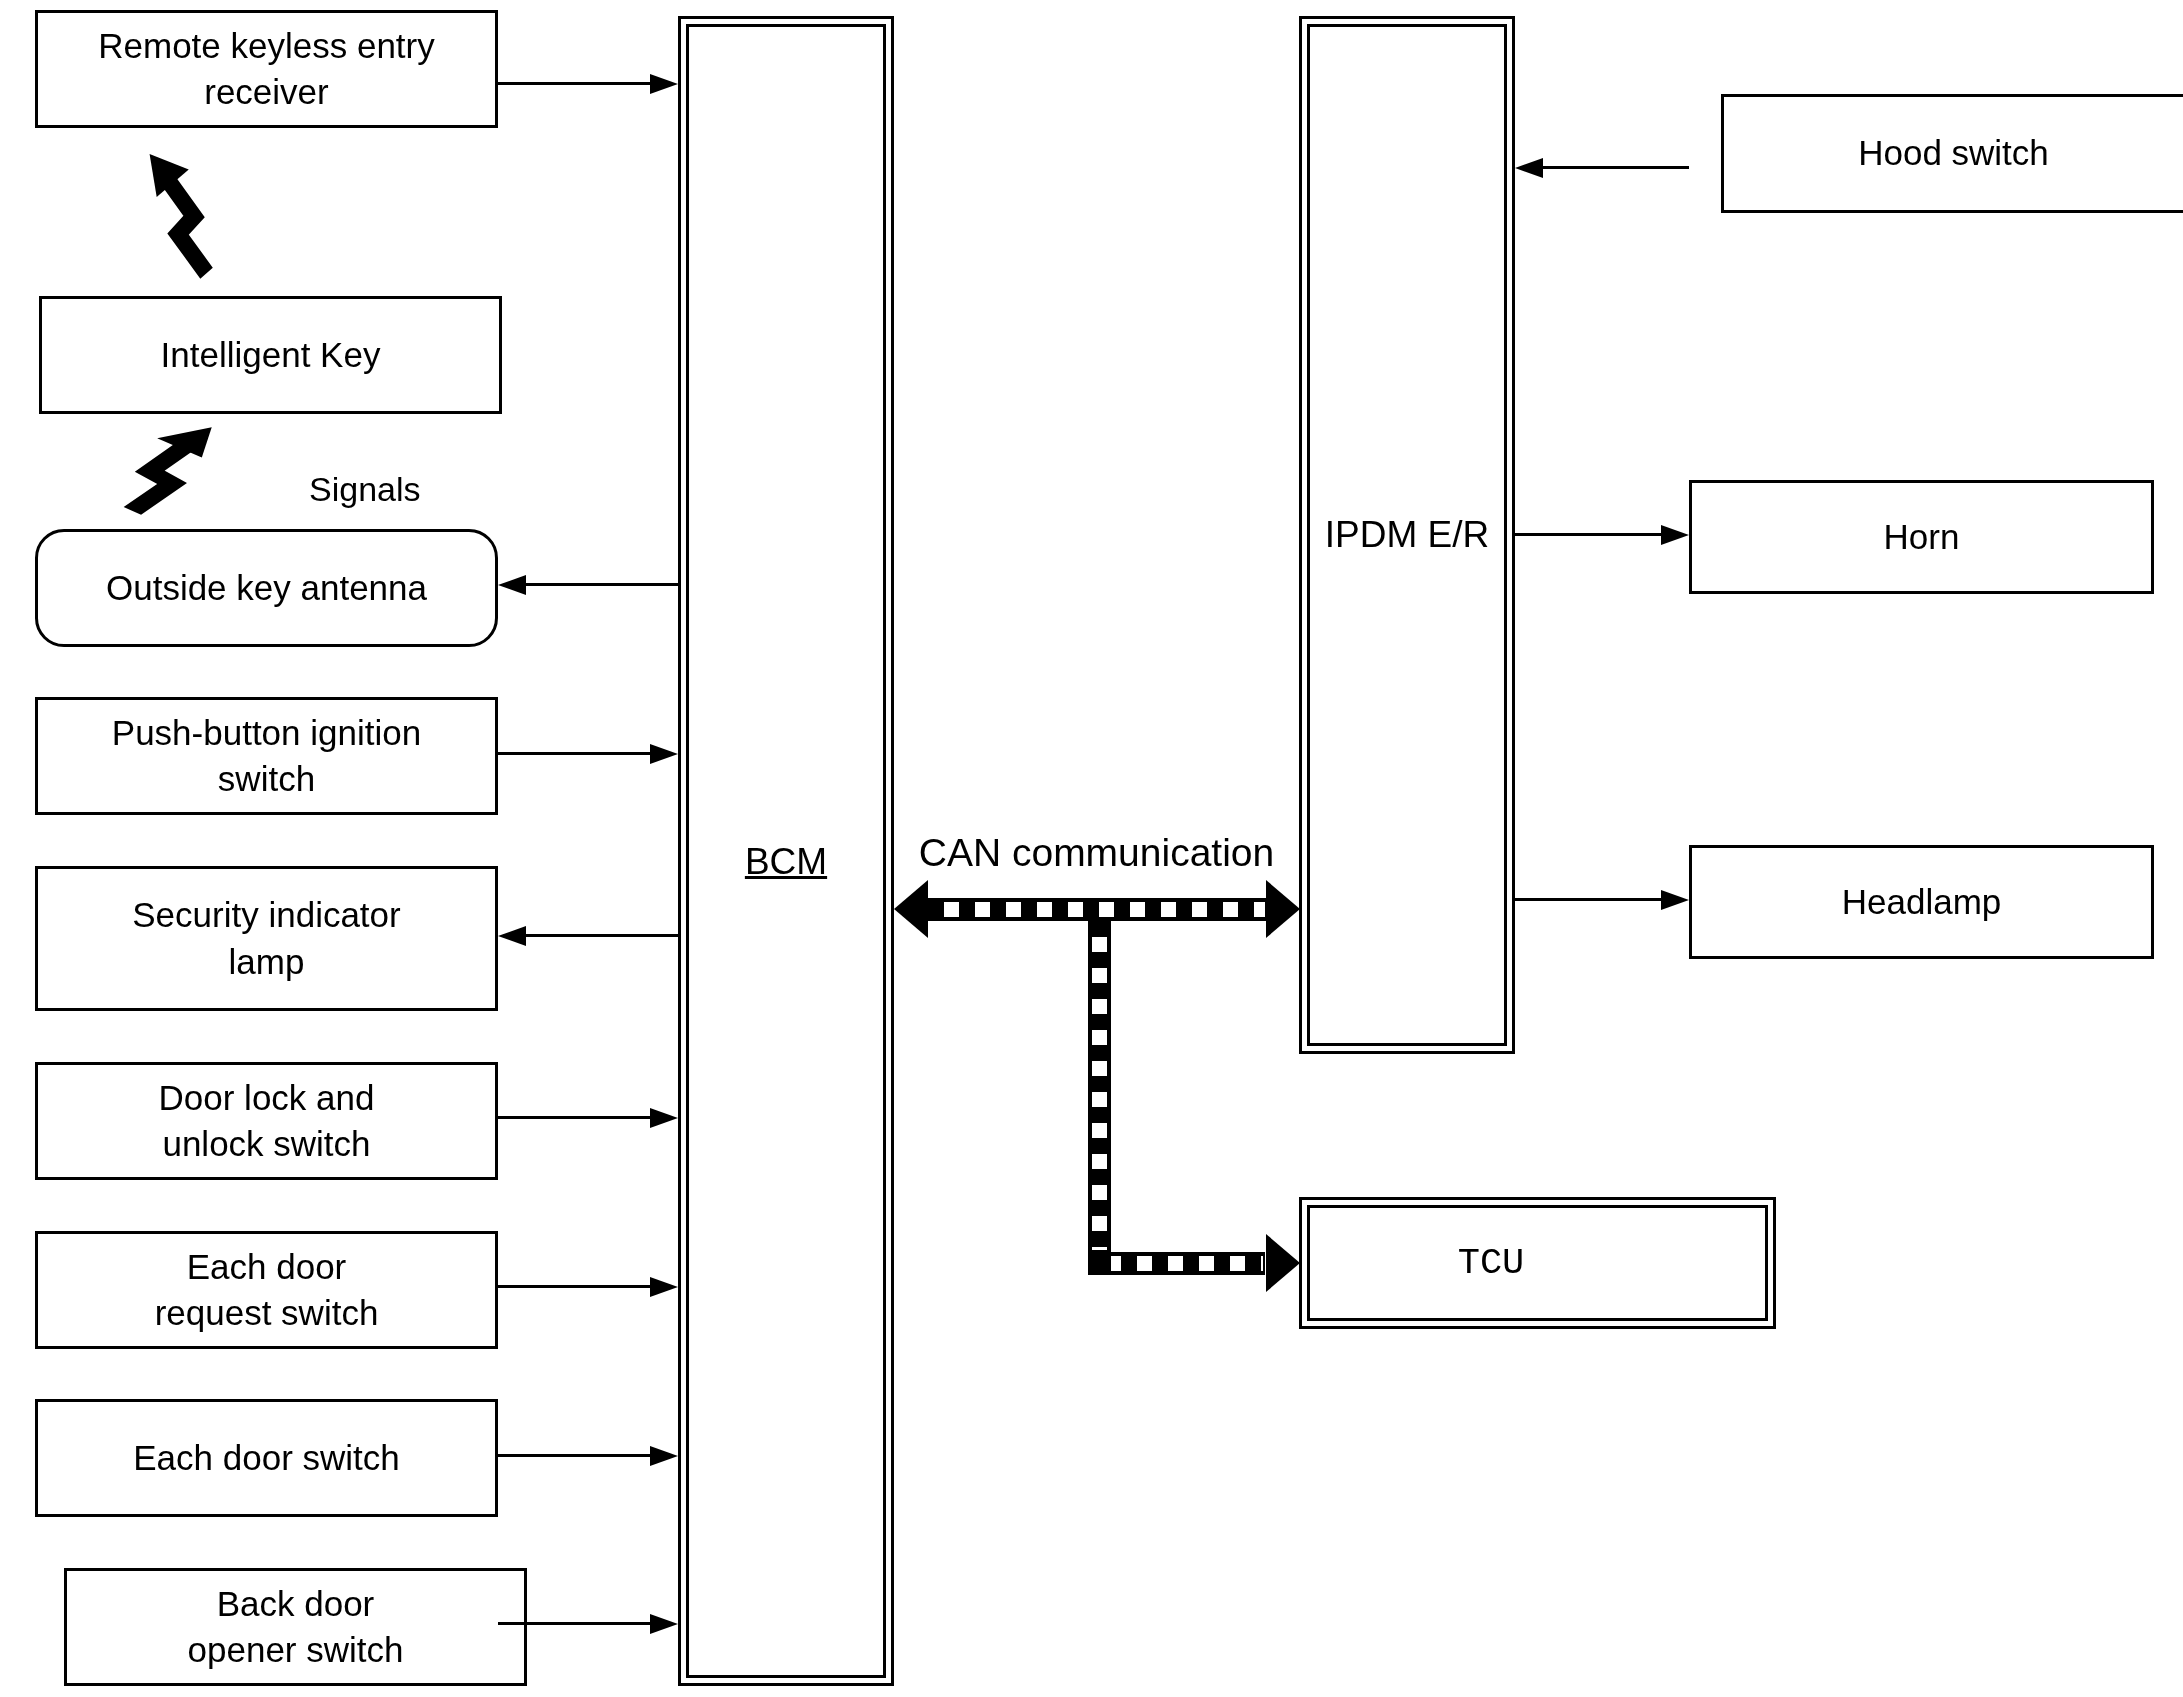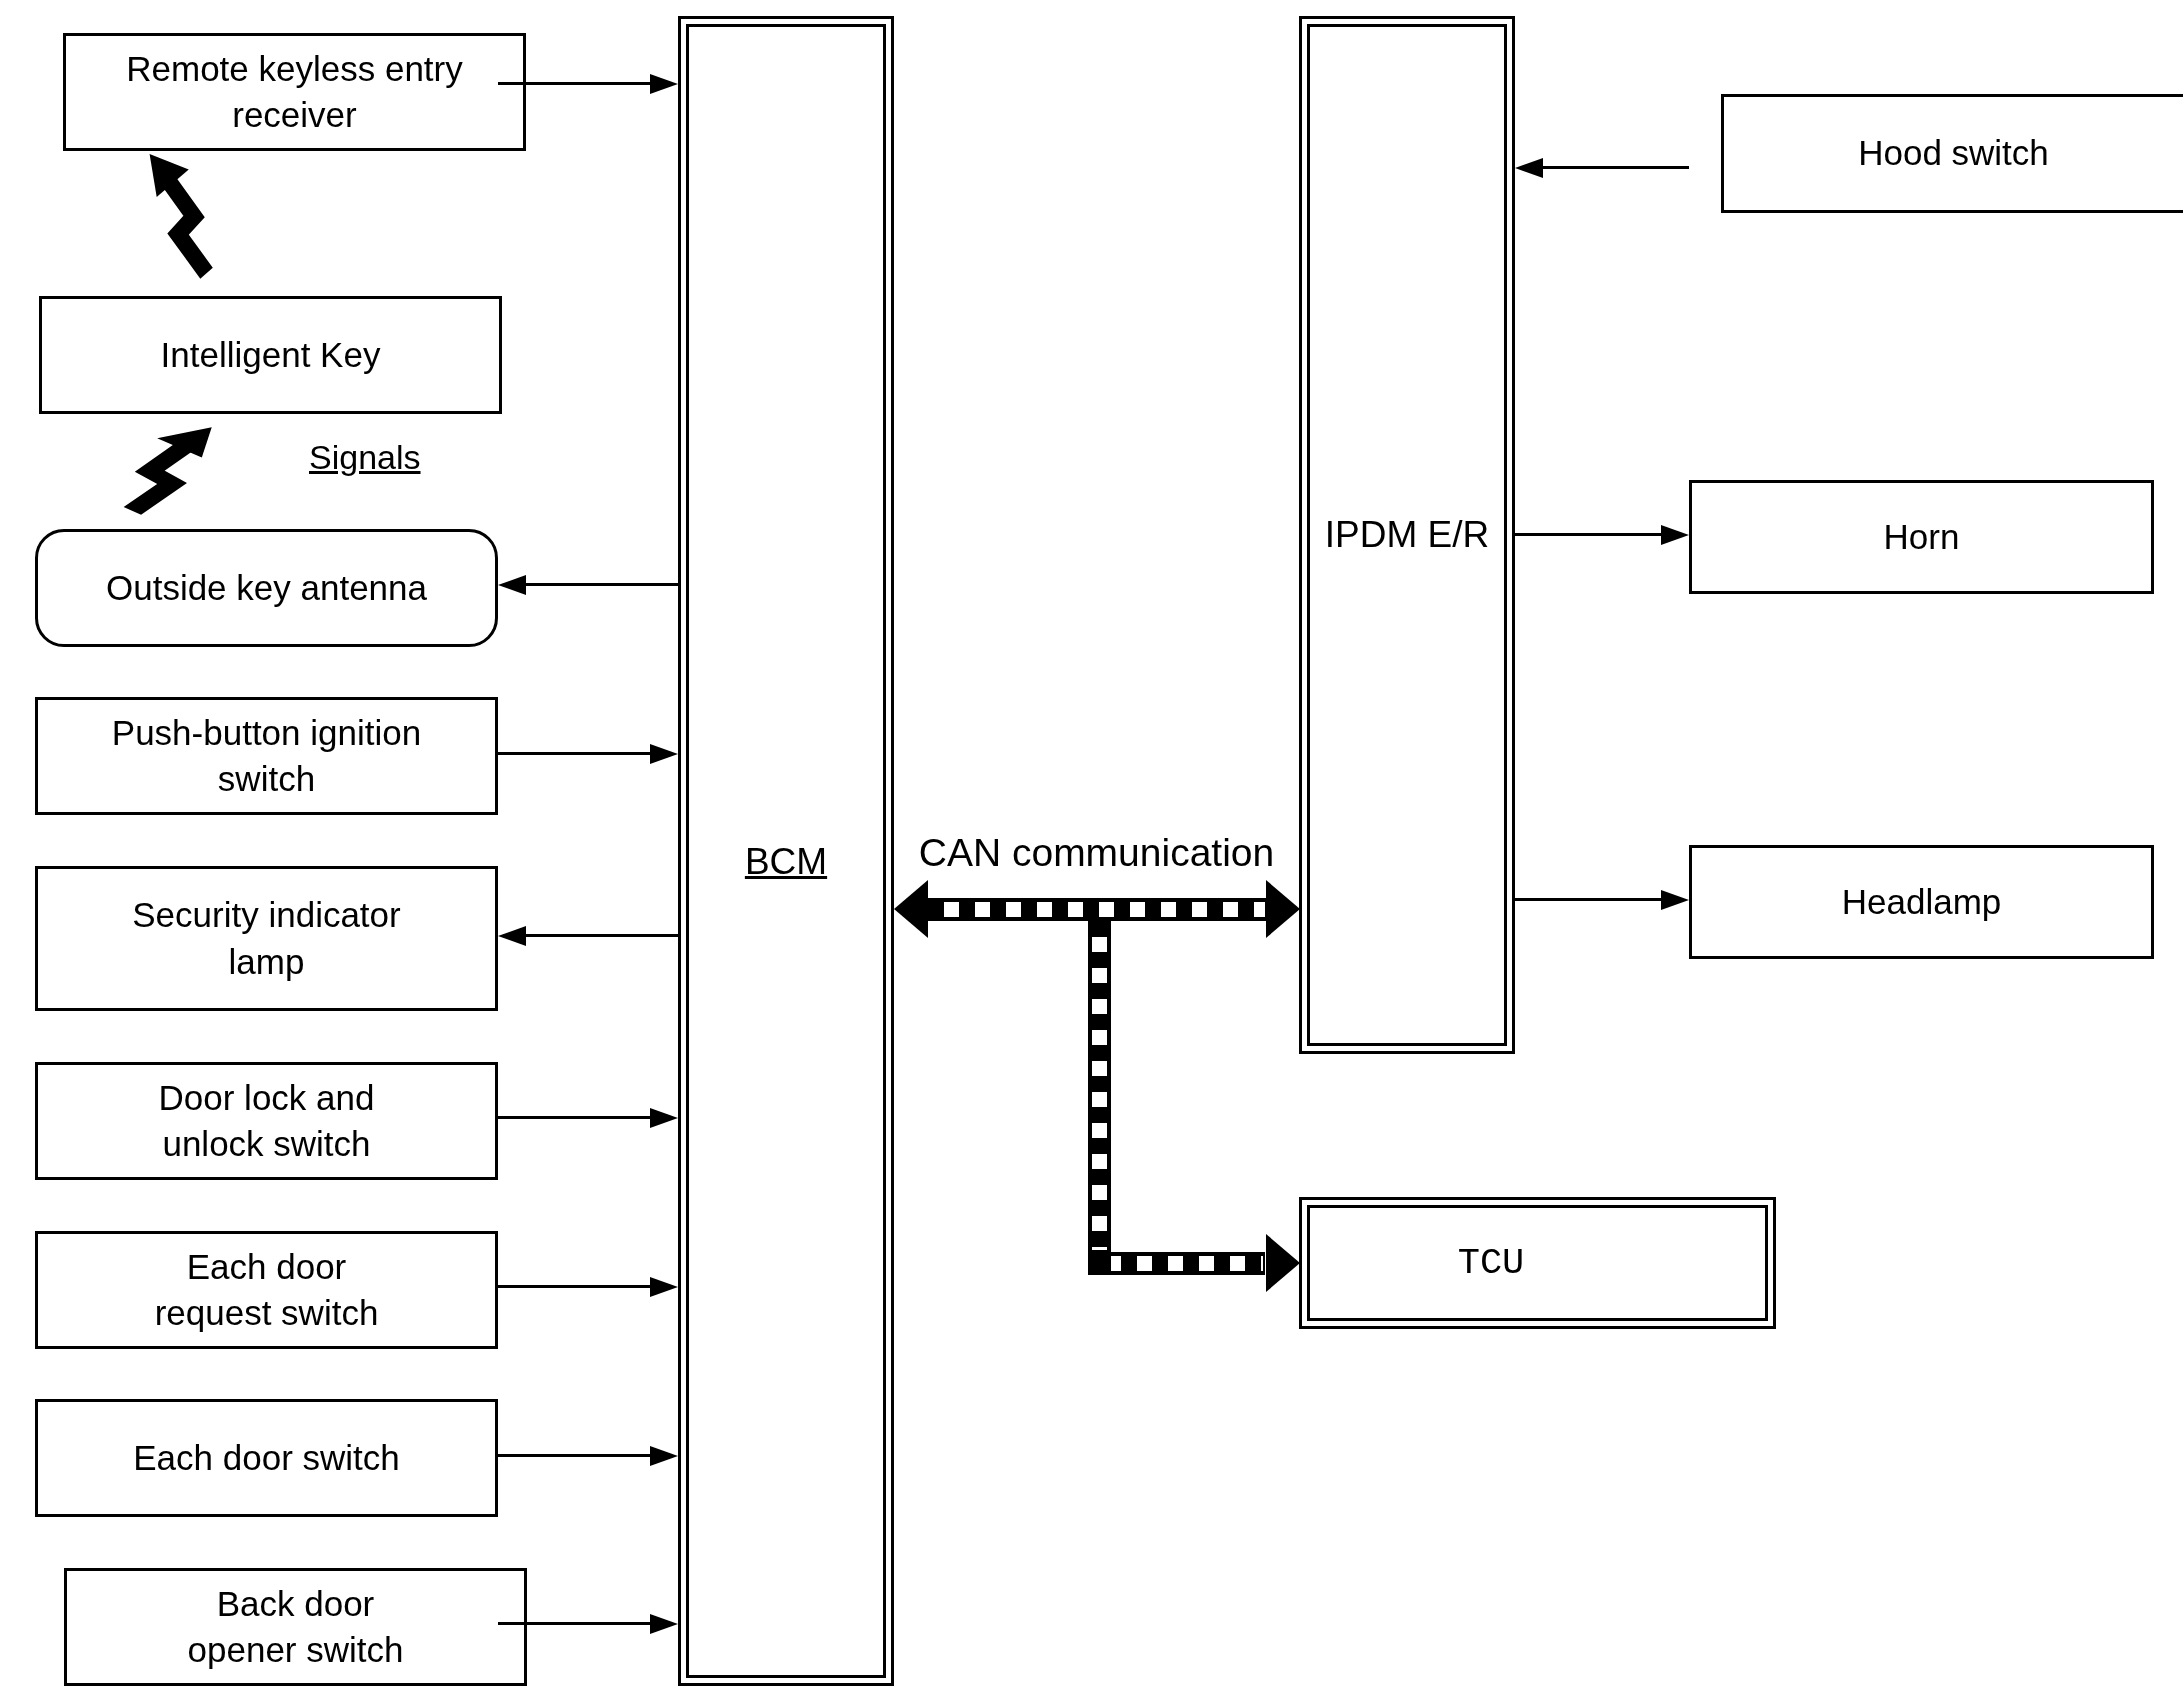--- a/index.html
+++ b/index.html
@@ -41,21 +41,21 @@
   .patch{position:absolute;background:#000;}
 
   .bolt{position:absolute;}
   .bolt svg{width:100%;height:100%;display:block;}
 </style>
 </head>
 <body>
 
 <div id="canvas">
 
-  <div class="box" style="left:35px;top:33px;width:457px;height:112px;margin-left:28px;">Remote keyless entry
+  <div class="box" style="left:35px;top:10px;width:457px;height:112px;">Remote keyless entry
 receiver</div>
 
   <div class="box" style="left:39px;top:296px;width:457px;height:112px;">Intelligent Key</div>
 
   <div class="box" style="left:35px;top:529px;width:457px;height:112px;border-radius:29px;">Outside key antenna</div>
 
   <div class="box" style="left:35px;top:697px;width:457px;height:112px;">Push-button ignition
 switch</div>
 
   <div class="box" style="left:35px;top:866px;width:457px;height:139px;">Security indicator
@@ -80,21 +80,21 @@
   </div>
 
 
   <div class="bolt" style="left:115px;top:426px;width:124px;height:89px;">
     <svg viewBox="0 0 100 130" preserveAspectRatio="none">
       <polyline points="14,124 46,84 28,66 58,28" fill="none" stroke="#000" stroke-width="18" stroke-linejoin="miter" stroke-linecap="butt"></polyline>
       <polygon points="78,2 70,46 34,18" fill="#000"></polygon>
     </svg>
   </div>
 
-  <div class="note" style="left:309px;top:436px;text-decoration:underline;">Signals</div>
+  <div class="note" style="left:309px;top:468px;">Signals</div>
 
   <div class="dbox" style="left:678px;top:16px;width:210px;height:1664px;"></div>
   <div class="hub-label" style="left:678px;top:840px;width:216px;text-decoration:underline;">BCM</div>
 
   <div class="dbox" style="left:1299px;top:16px;width:210px;height:1032px;"></div>
   <div class="hub-label" style="left:1299px;top:513px;width:216px;">IPDM E/R</div>
 
   <div class="dbox" style="left:1299px;top:1197px;width:471px;height:126px;"></div>
   <div class="hub-label" style="left:1252px;top:1241px;width:478px;font-family:Liberation Mono, monospace;">TCU</div>
 

